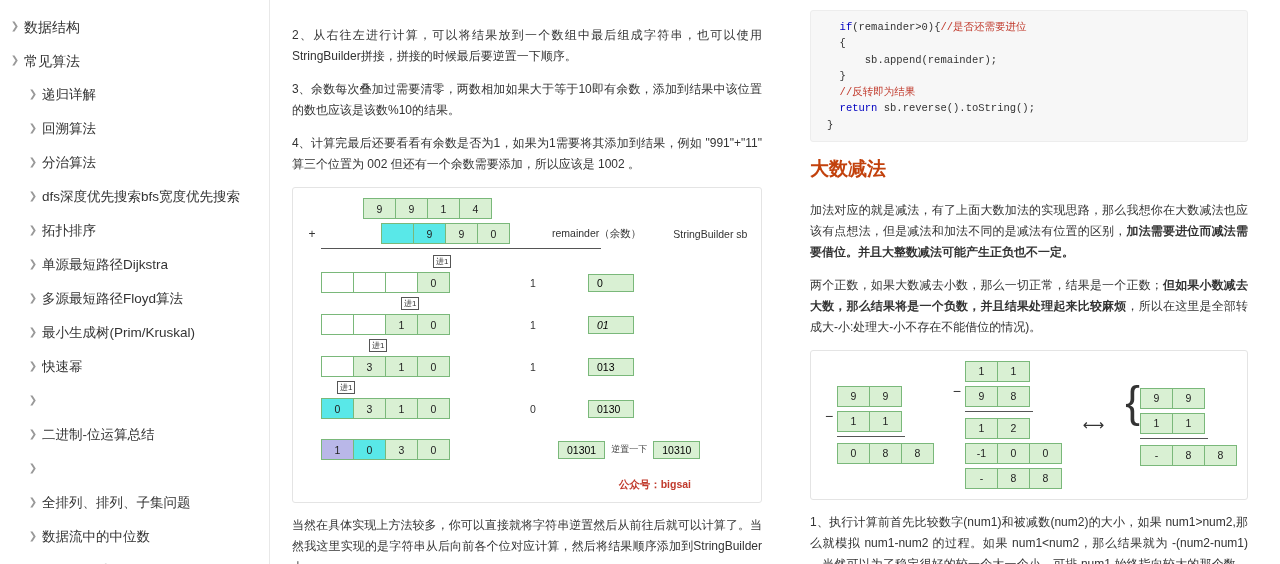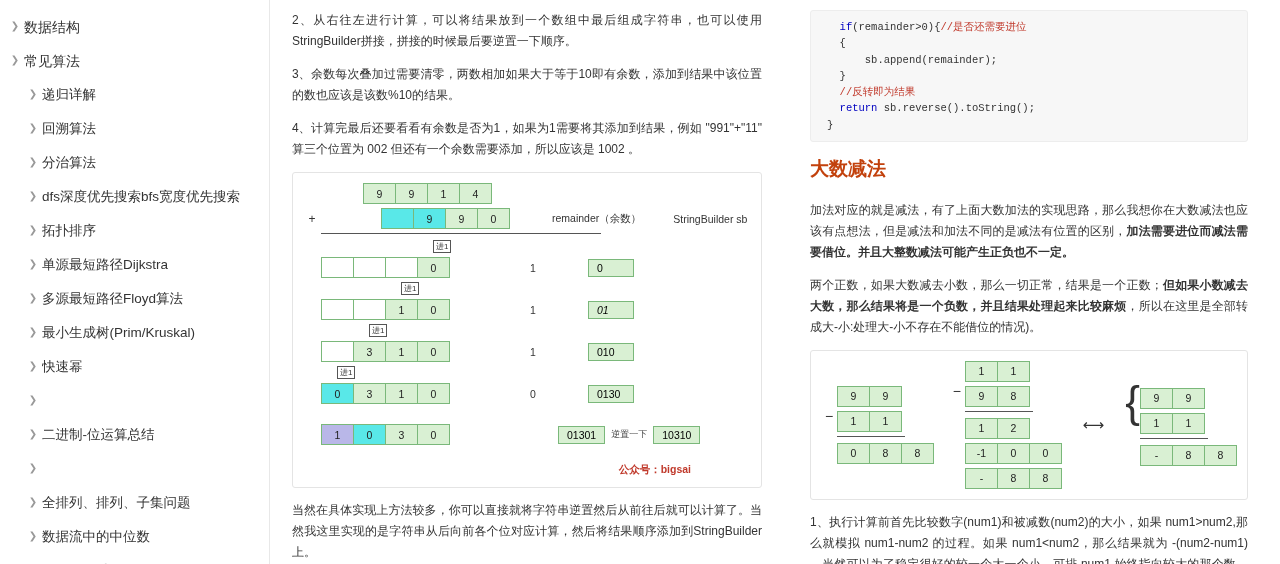--- a/index.html
+++ b/index.html
@@ -55,21 +55,21 @@
     display: flex;
     height: 564px;
     background: #fff;
     overflow: hidden;
   }
   .col {
     height: 564px;
     overflow: hidden;
     position: relative;
   }
-  .col-left { width: 510px; padding: 0 18px 0 22px; }
+  .col-left { width: 510px; padding: 15px 18px 0 22px; }
   .col-sep { width: 12px; background: #fff; }
   .col-right { width: 470px; padding: 0 14px 0 18px; }
 
   p.para {
     font-size: 12px;
     line-height: 1.75;
     color: #333;
     margin: 0 0 12px 0;
     text-align: justify;
   }
@@ -321,21 +321,21 @@
               <tbody>
                 <tr>
             <td class="empty">&nbsp;</td>
                   <td class="g">3</td>
                   <td class="g">1</td>
                   <td class="g">0</td>
           </tr>
               </tbody>
             </table>
           <span class="small-lbl" style="width:70px; text-align:center; margin-left:48px;">1</span>
-          <span class="sb-box" style="margin-left:20px;">010</span>
+          <span class="sb-box" style="margin-left:20px;">013</span>
         </div>
 
         <div class="fig-row">
           <span class="carry" style="margin-left:34px;">进1</span>
         </div>
         <div class="fig-row">
           <table class="grid" style="margin-left:18px;">
               <tbody>
                 <tr>
             <td class="c">0</td>

